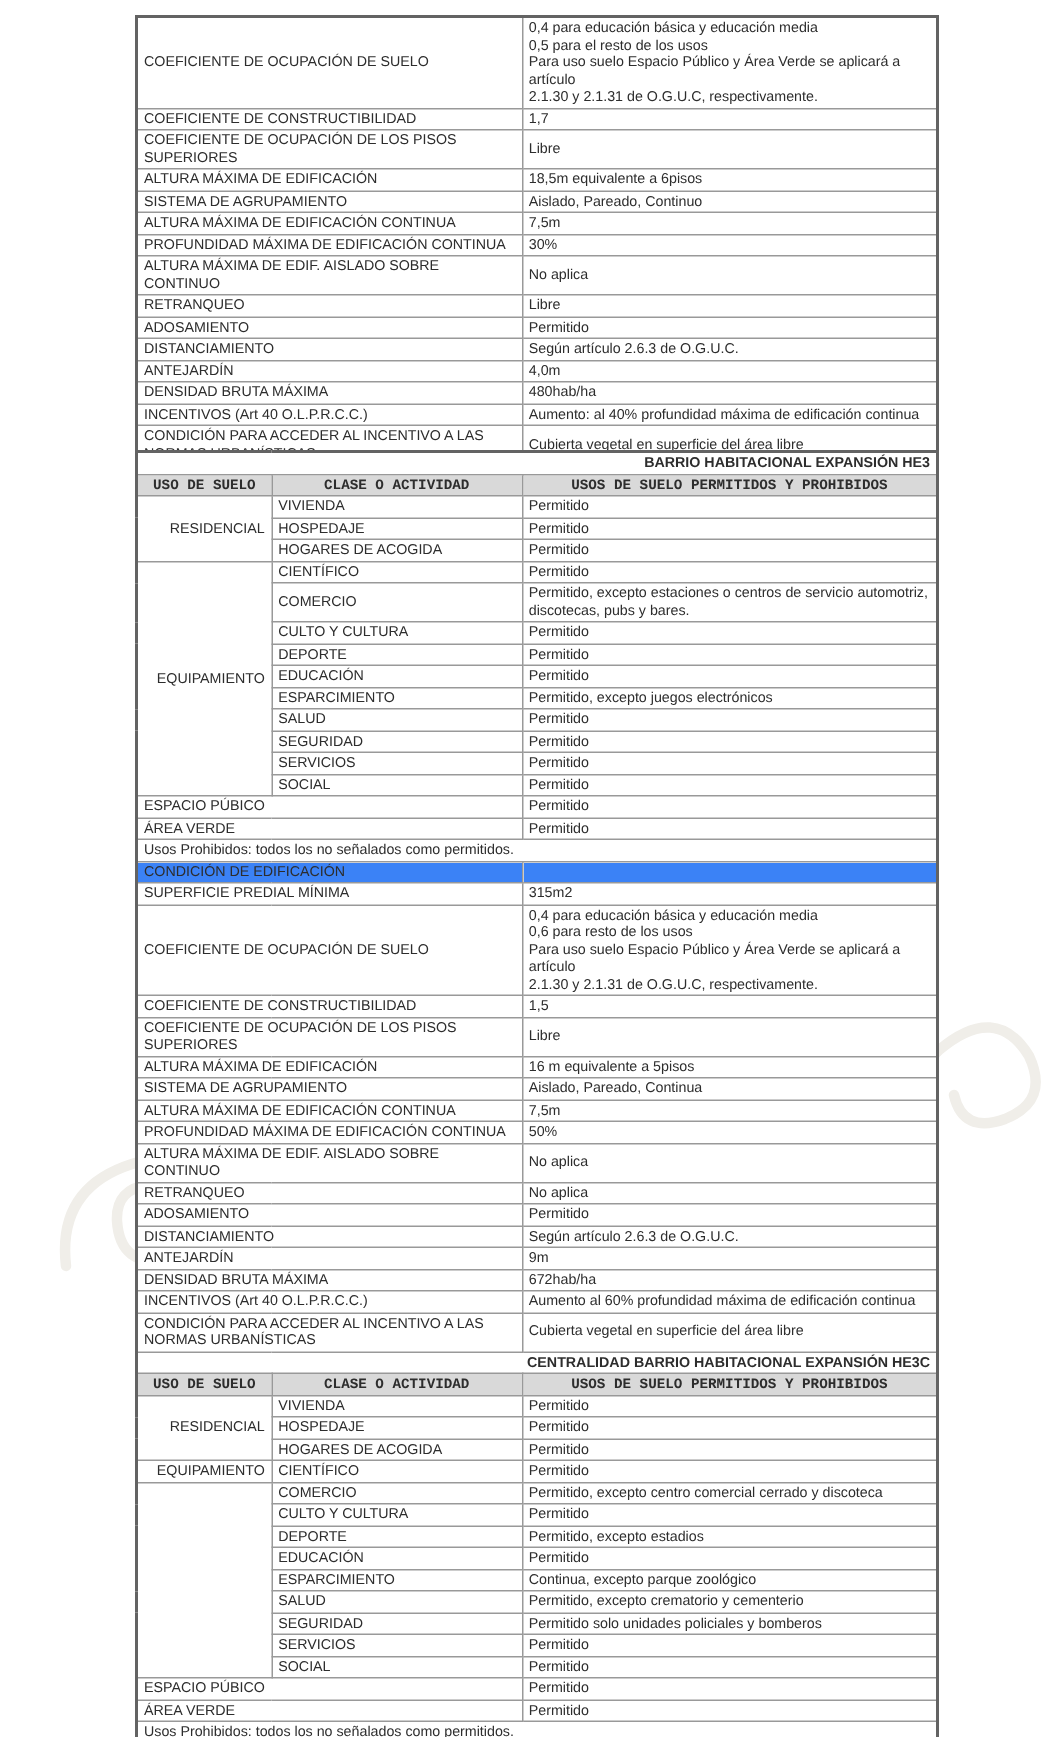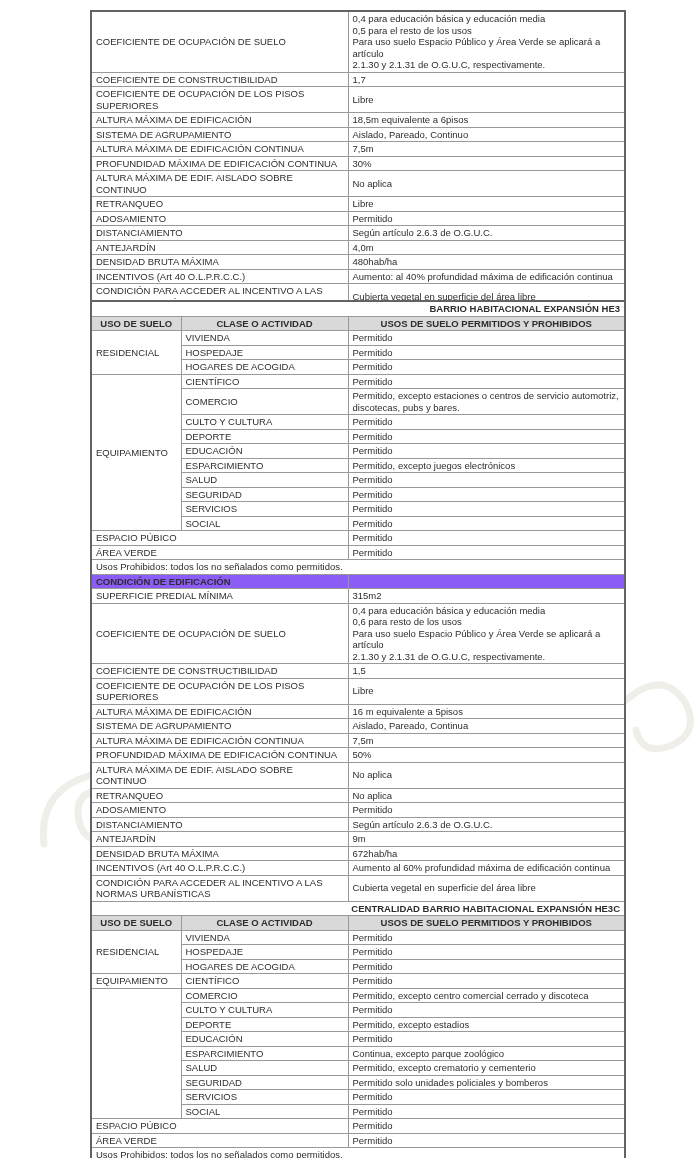--- a/index.html
+++ b/index.html
@@ -6,23 +6,23 @@
   #page{position:relative;width:698px;height:1158px;background:#ffffff;overflow:hidden;
         font-family:"Liberation Sans",sans-serif;color:#2d2d2d;}
   table.doc{border-collapse:collapse;table-layout:fixed;position:absolute;background:#ffffff;
             border:2px solid #636363;}
   table.doc td{border:1px solid #999999;padding:1px 4px;font-size:9.5px;line-height:11.5px;
                vertical-align:middle;overflow:hidden;word-wrap:break-word;}
   #t1{top:10px;left:90px;width:534px;}
   #t2{top:300px;left:90px;width:534px;}
   td.multiline{white-space:pre-line;}
   td.title-cell{font-weight:bold;text-align:right;font-size:10.5px;padding:6px 4px;line-height:12px;}
-  td.hdr{background:#d9d9d9;font-weight:bold;text-align:center;font-size:9.6px;padding:3px 4px;}
-  td.section-hdr{background:#8b5cf6;font-weight:bold;margin-top:28px;}
-  td.grp{vertical-align:middle;}
+  td.hdr{background:#d9d9d9;font-weight:bold;text-align:center;font-size:9.6px;padding:3px 4px;font-family:Liberation Mono, monospace;}
+  td.section-hdr{background:#3b82f6;font-weight:normal;margin-top:28px;}
+  td.grp{vertical-align:middle;text-align:right;}
   .ornament{position:absolute;pointer-events:none;}
   #orn-left{left:36px;top:748px;}
   #orn-right{left:586px;top:672px;}
 </style>
 </head>
 <body>
 
 <div id="page">
 
   <svg id="orn-left" class="ornament" width="120" height="110" viewBox="0 0 120 110">

